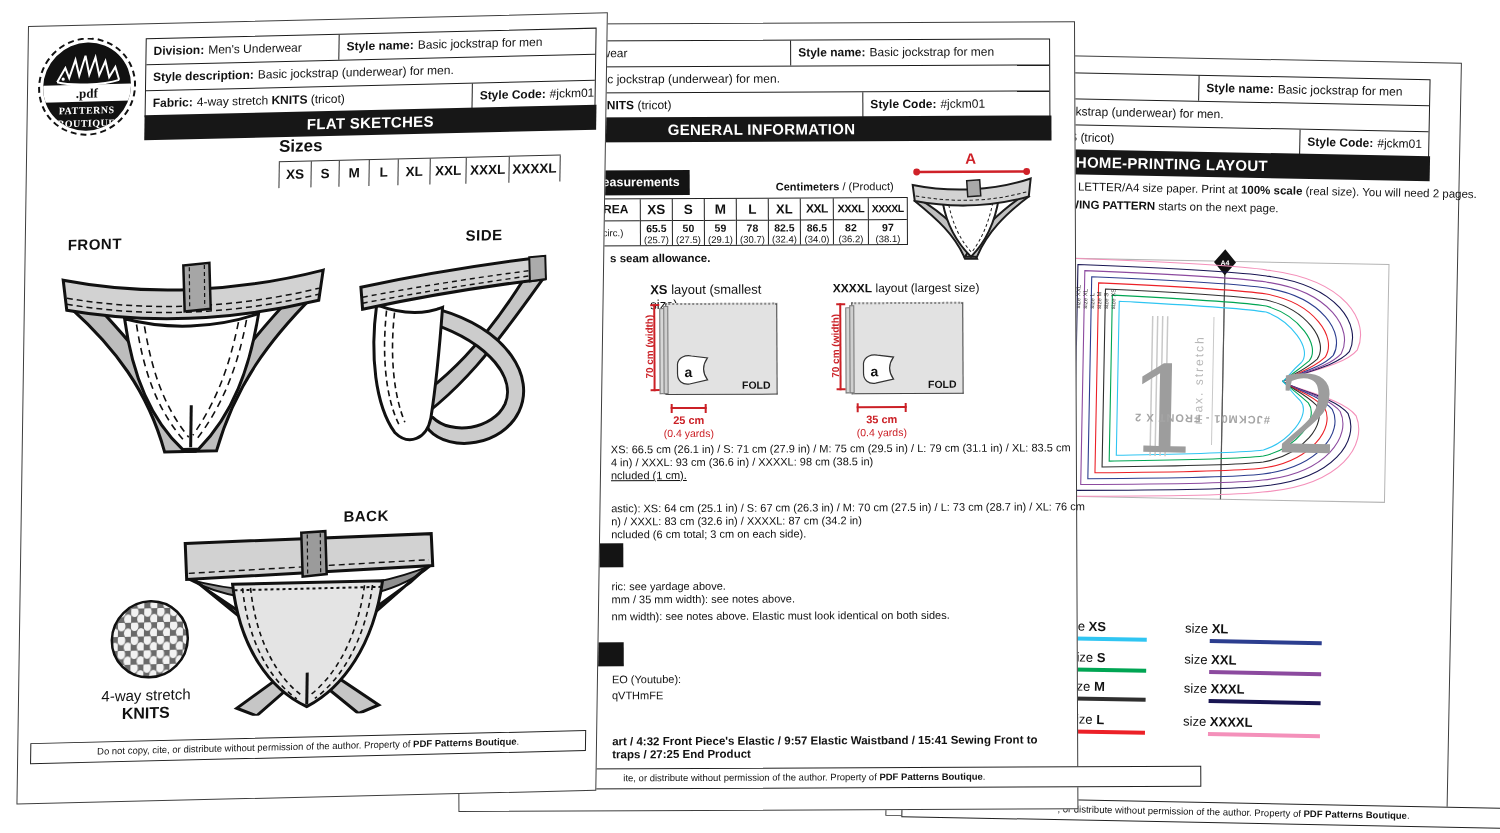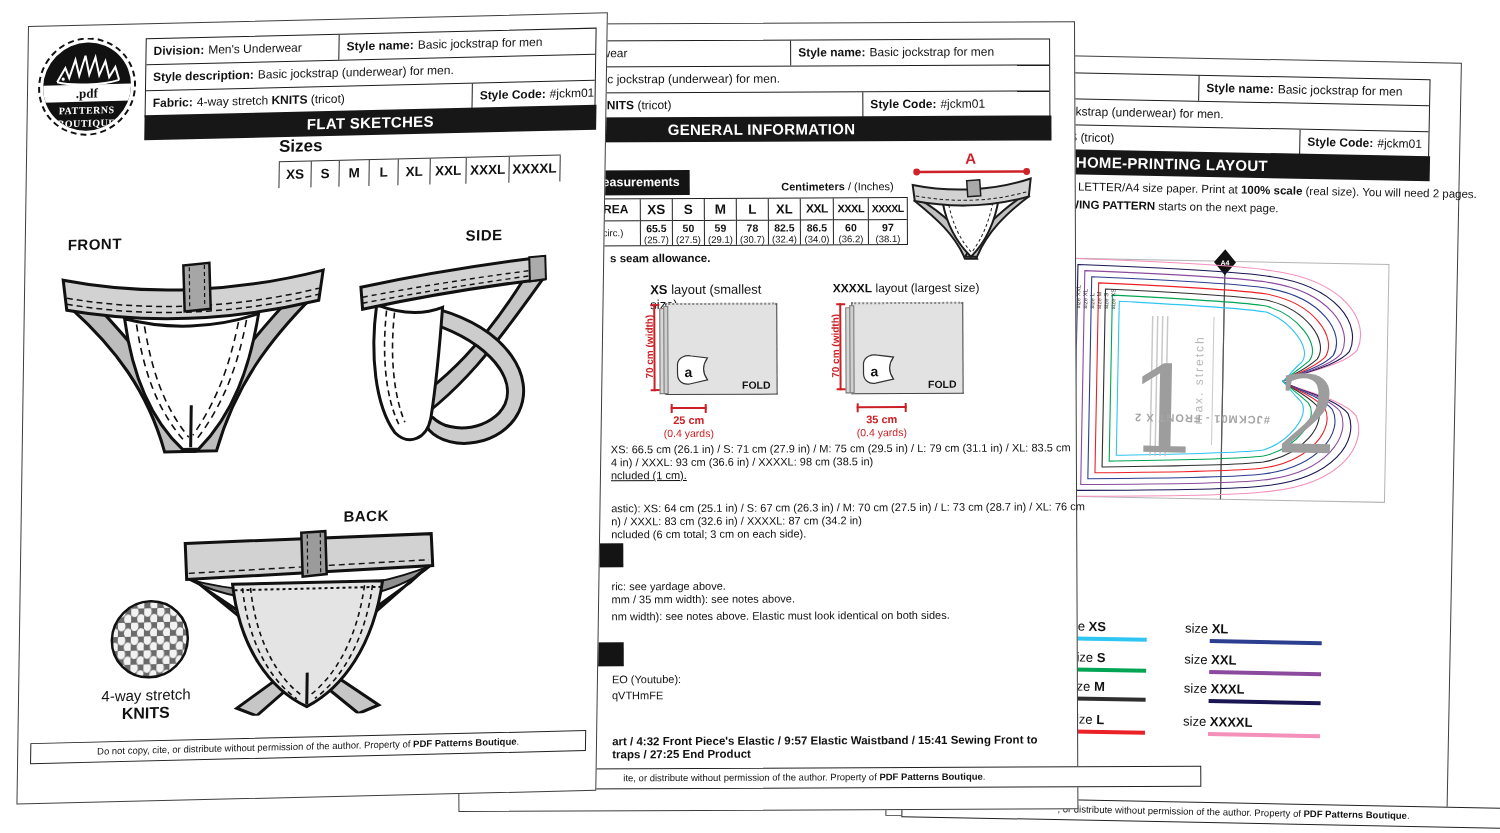--- a/index.html
+++ b/index.html
@@ -136,21 +136,21 @@
         <div class="hcell"><span class="lbl">Style description:</span><span>Basic jockstrap (underwear) for men.</span></div>
       </div>
       <div class="hrow">
         <div class="hcell fixed" style="width:376px;"><span class="lbl">Fabric:</span><span>4-way stretch</span>&nbsp;<span class="b">KNITS</span>&nbsp;<span>(tricot)</span></div>
         <div class="hcell"><span class="lbl">Style Code:</span><span>#jckm01</span></div>
       </div>
     </div>
     <div class="titlebar" style="left:15px;top:92.6px;width:580px;"><span>GENERAL INFORMATION</span></div>
 
     <div class="blackbar" style="left:80px;top:146px;width:143px;height:25px;color:#fff;font-weight:bold;font-size:12.5px;line-height:25px;text-align:right;padding-right:10px;"><span>measurements</span></div>
-    <div class="abs" style="left:237px;top:157px;width:200px;text-align:right;font-size:11px;"><span class="b">Centimeters</span><span> / (Inches)</span></div>
+    <div class="abs" style="left:237px;top:157px;width:200px;text-align:right;font-size:11px;"><span class="b">Centimeters</span><span> / (Product)</span></div>
 
     <div class="mt abs" style="left:125px;top:174px;">
       <div class="mtc" style="width:57px;">
         <div class="mth" style="font-size:12px;">AREA</div>
         <div class="mtv2" style="margin-top:6px;">(circ.)</div>
       </div>
       <div class="mtc" style="width:31px;">
           <div class="mth" style="font-size:13.5px;">XS</div>
           <div class="mtv1">65.5</div>
           <div class="mtv2">(25.7)</div>
@@ -175,21 +175,21 @@
           <div class="mtv1">82.5</div>
           <div class="mtv2">(32.4)</div>
         </div>
       <div class="mtc" style="width:32px;">
           <div class="mth" style="font-size:12px;letter-spacing:-.5px;">XXL</div>
           <div class="mtv1">86.5</div>
           <div class="mtv2">(34.0)</div>
         </div>
       <div class="mtc" style="width:34px;">
           <div class="mth" style="font-size:11px;letter-spacing:-.5px;">XXXL</div>
-          <div class="mtv1">60</div>
+          <div class="mtv1">82</div>
           <div class="mtv2">(36.2)</div>
         </div>
       <div class="mtc" style="width:38px;">
           <div class="mth" style="font-size:10.5px;letter-spacing:-.5px;">XXXXL</div>
           <div class="mtv1">97</div>
           <div class="mtv2">(38.1)</div>
         </div>
     </div>
     <div class="abs b" style="left:153px;top:228px;font-size:11.5px;"><span>s seam allowance.</span></div>
 

